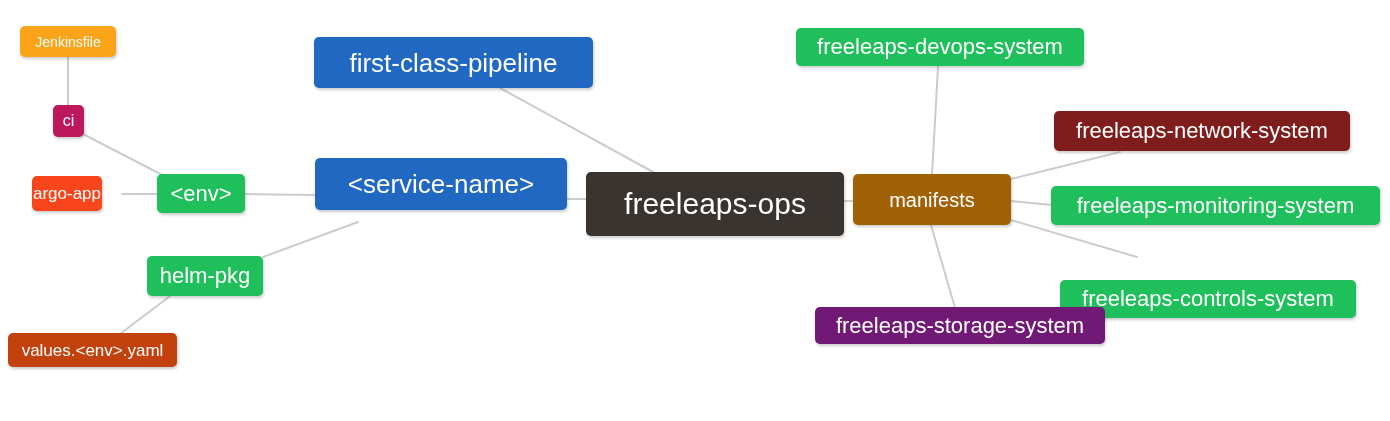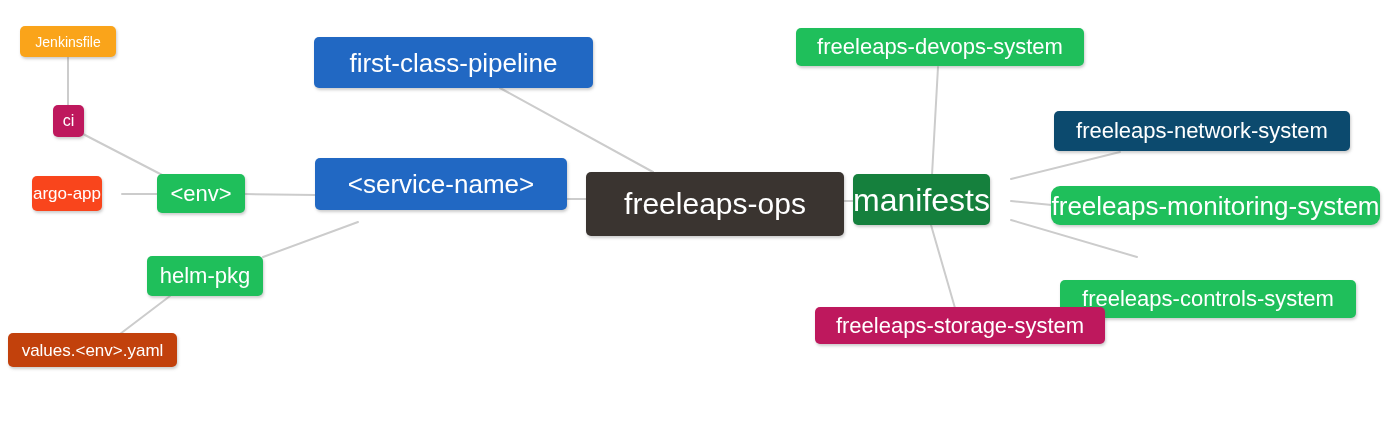--- a/index.html
+++ b/index.html
@@ -62,20 +62,20 @@
   <div id="nodes">
       <div class="node" style="left: 20px; top: 26px; width: 96px; height: 31px; background: rgb(250, 164, 26); font-size: 14px; color: rgb(255, 255, 255);">Jenkinsfile</div>
       <div class="node" style="left: 53px; top: 105px; width: 31px; height: 32px; background: #be185d; font-size: 16px; color: rgb(255, 255, 255);">ci</div>
       <div class="node" style="left: 32px; top: 176px; width: 70px; height: 35px; background: rgb(249, 69, 28); font-size: 17px; color: rgb(255, 255, 255);">argo-app</div>
       <div class="node" style="left: 157px; top: 174px; width: 88px; height: 39px; background: rgb(31, 191, 91); font-size: 22px; color: rgb(255, 255, 255);">&lt;env&gt;</div>
       <div class="node" style="left: 147px; top: 256px; width: 116px; height: 40px; background: rgb(31, 191, 91); font-size: 22px; color: rgb(255, 255, 255);">helm-pkg</div>
       <div class="node" style="left: 8px; top: 333px; width: 169px; height: 34px; background: #c2410c; font-size: 17px; color: rgb(255, 255, 255);">values.&lt;env&gt;.yaml</div>
       <div class="node" style="left: 314px; top: 37px; width: 279px; height: 51px; background: rgb(33, 104, 195); font-size: 26px; color: rgb(255, 255, 255);">first-class-pipeline</div>
       <div class="node" style="left: 315px; top: 158px; width: 252px; height: 52px; background: rgb(33, 104, 195); font-size: 26px; color: rgb(255, 255, 255);">&lt;service-name&gt;</div>
       <div class="node" style="left: 586px; top: 172px; width: 258px; height: 64px; background: rgb(58, 52, 48); font-size: 30px; color: rgb(255, 255, 255);">freeleaps-ops</div>
-      <div class="node" style="left: 853px; top: 174px; width: 137px; height: 51px; background: #15803d; font-size: 32px; color: rgb(255, 255, 255);">manifests</div>
+      <div class="node" style="left: 853px; top: 174px; width: 158px; height: 51px; background: #a16207; font-size: 20px; color: rgb(255, 255, 255);">manifests</div>
       <div class="node" style="left: 796px; top: 28px; width: 288px; height: 38px; background: rgb(31, 191, 91); font-size: 22px; color: rgb(255, 255, 255);">freeleaps-devops-system</div>
-      <div class="node" style="left: 1054px; top: 111px; width: 296px; height: 40px; background: #0c4a6e; font-size: 22px; color: rgb(255, 255, 255);">freeleaps-network-system</div>
-      <div class="node" style="left: 1051px; top: 186px; width: 329px; height: 39px; background: rgb(31, 191, 91); font-size: 26px; color: rgb(255, 255, 255); border-radius: 9px;">freeleaps-monitoring-system</div>
+      <div class="node" style="left: 1054px; top: 111px; width: 296px; height: 40px; background: #7f1d1d; font-size: 22px; color: rgb(255, 255, 255);">freeleaps-network-system</div>
+      <div class="node" style="left: 1051px; top: 186px; width: 329px; height: 39px; background: rgb(31, 191, 91); font-size: 22px; color: rgb(255, 255, 255);">freeleaps-monitoring-system</div>
       <div class="node" style="left: 1060px; top: 258px; width: 296px; height: 38px; background: rgb(31, 191, 91); font-size: 22px; color: rgb(255, 255, 255); margin-top: 22px;">freeleaps-controls-system</div>
-      <div class="node" style="left: 815px; top: 307px; width: 290px; height: 37px; background: #be185d; font-size: 22px; color: rgb(255, 255, 255); text-align: right;">freeleaps-storage-system</div>
+      <div class="node" style="left: 815px; top: 307px; width: 290px; height: 37px; background: #701a75; font-size: 22px; color: rgb(255, 255, 255); text-align: right;">freeleaps-storage-system</div>
     </div>
 </div>
 
 </body></html>

